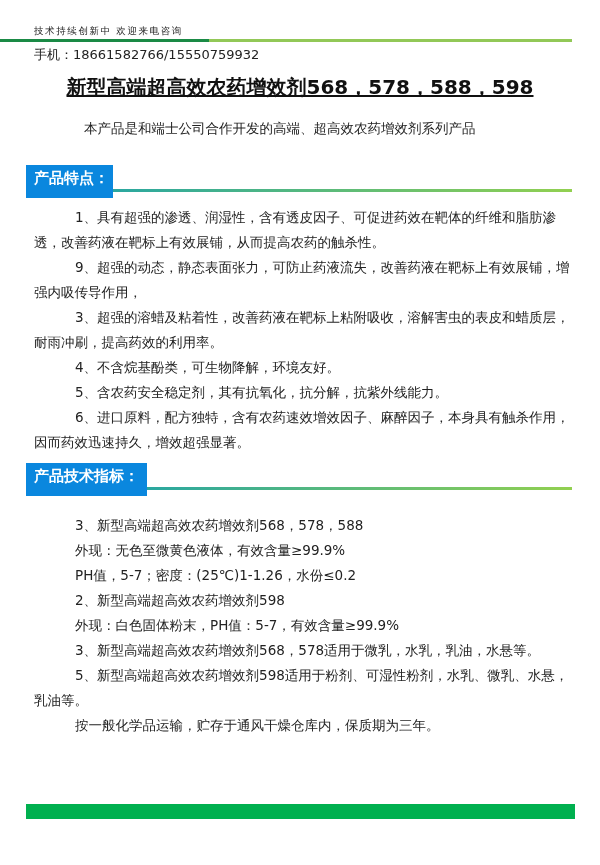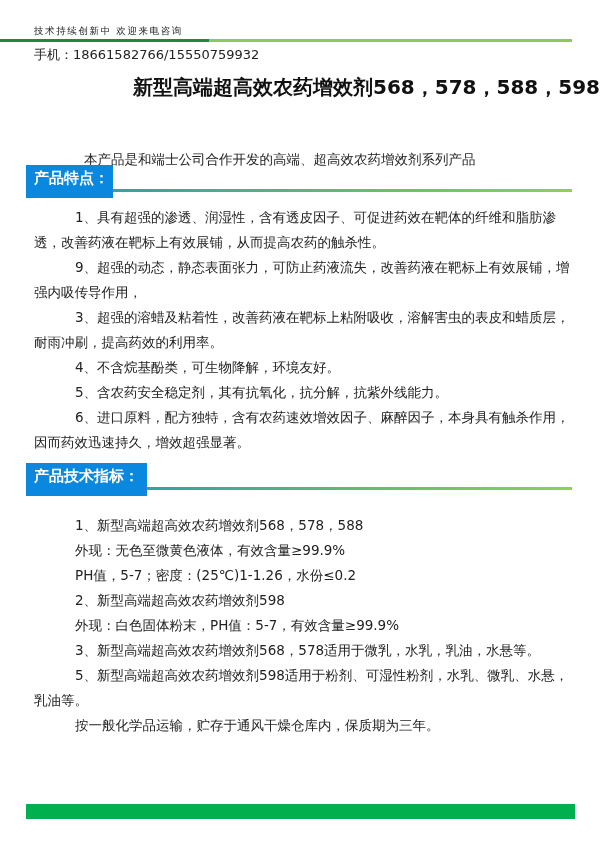--- a/index.html
+++ b/index.html
@@ -12,25 +12,25 @@
     .slogan {
       left: 34px; top: 25px; font-size: 9.5px; letter-spacing: 1.6px; color: #222;
       white-space: nowrap;
     }
     .hdr-line-dark { left: 0; top: 39px; width: 209px; height: 3px; background: #1a8a45; }
     .hdr-line-light { left: 209px; top: 39px; width: 363px; height: 3px; background: #92c857; }
     .phone {
       left: 34px; top: 46px; font-size: 13px; color: #222; white-space: nowrap;
     }
     .title {
-      left: 0; top: 74px; width: 600px; text-align: right;
-      font-size: 20px; font-weight: bold; color: #111; white-space: nowrap;
+      left: 0; top: 74px; width: 600px; text-align: center;
+      font-size: 20px; font-weight: bold; color: #111; white-space: nowrap; text-decoration: underline;
     }
     .intro {
-      left: 84px; top: 151px; font-size: 13.5px; color: #222; white-space: nowrap;
+      left: 84px; top: 120px; font-size: 13.5px; color: #222; white-space: nowrap;
     }
     .sec-box {
       background: #0a87de; color: #fff; font-weight: bold; font-size: 15px;
       height: 33px; line-height: 27px; padding: 0 8px; box-sizing: border-box;
       white-space: nowrap;
     }
     .sec-line {
       height: 3px;
       background: linear-gradient(to right, #2aa7a0, #92d050);
     }
@@ -63,21 +63,21 @@
   <p>3、超强的溶蜡及粘着性，改善药液在靶标上粘附吸收，溶解害虫的表皮和蜡质层，耐雨冲刷，提高药效的利用率。</p>
   <p>4、不含烷基酚类，可生物降解，环境友好。</p>
   <p>5、含农药安全稳定剂，其有抗氧化，抗分解，抗紫外线能力。</p>
   <p>6、进口原料，配方独特，含有农药速效增效因子、麻醉因子，本身具有触杀作用，因而药效迅速持久，增效超强显著。</p>
 </div>
 
 <div class="abs sec-box" style="left:26px; top:463px; width:121px;">产品技术指标：</div>
 <div class="abs sec-line" style="left:147px; top:487px; width:425px;"></div>
 
 <div class="abs para" style="top:513px;">
-  <p>1、新型高端超高效农药增效剂568，578，588</p>
+  <p>3、新型高端超高效农药增效剂568，578，588</p>
   <p>外现：无色至微黄色液体，有效含量≥99.9%</p>
   <p>PH值，5-7；密度：(25℃)1-1.26，水份≤0.2</p>
   <p>2、新型高端超高效农药增效剂598</p>
   <p>外现：白色固体粉末，PH值：5-7，有效含量≥99.9%</p>
   <p>3、新型高端超高效农药增效剂568，578适用于微乳，水乳，乳油，水悬等。</p>
   <p>5、新型高端超高效农药增效剂598适用于粉剂、可湿性粉剂，水乳、微乳、水悬，乳油等。</p>
   <p>按一般化学品运输，贮存于通风干燥仓库内，保质期为三年。</p>
 </div>
 
 <div class="abs bottom-bar"></div>

